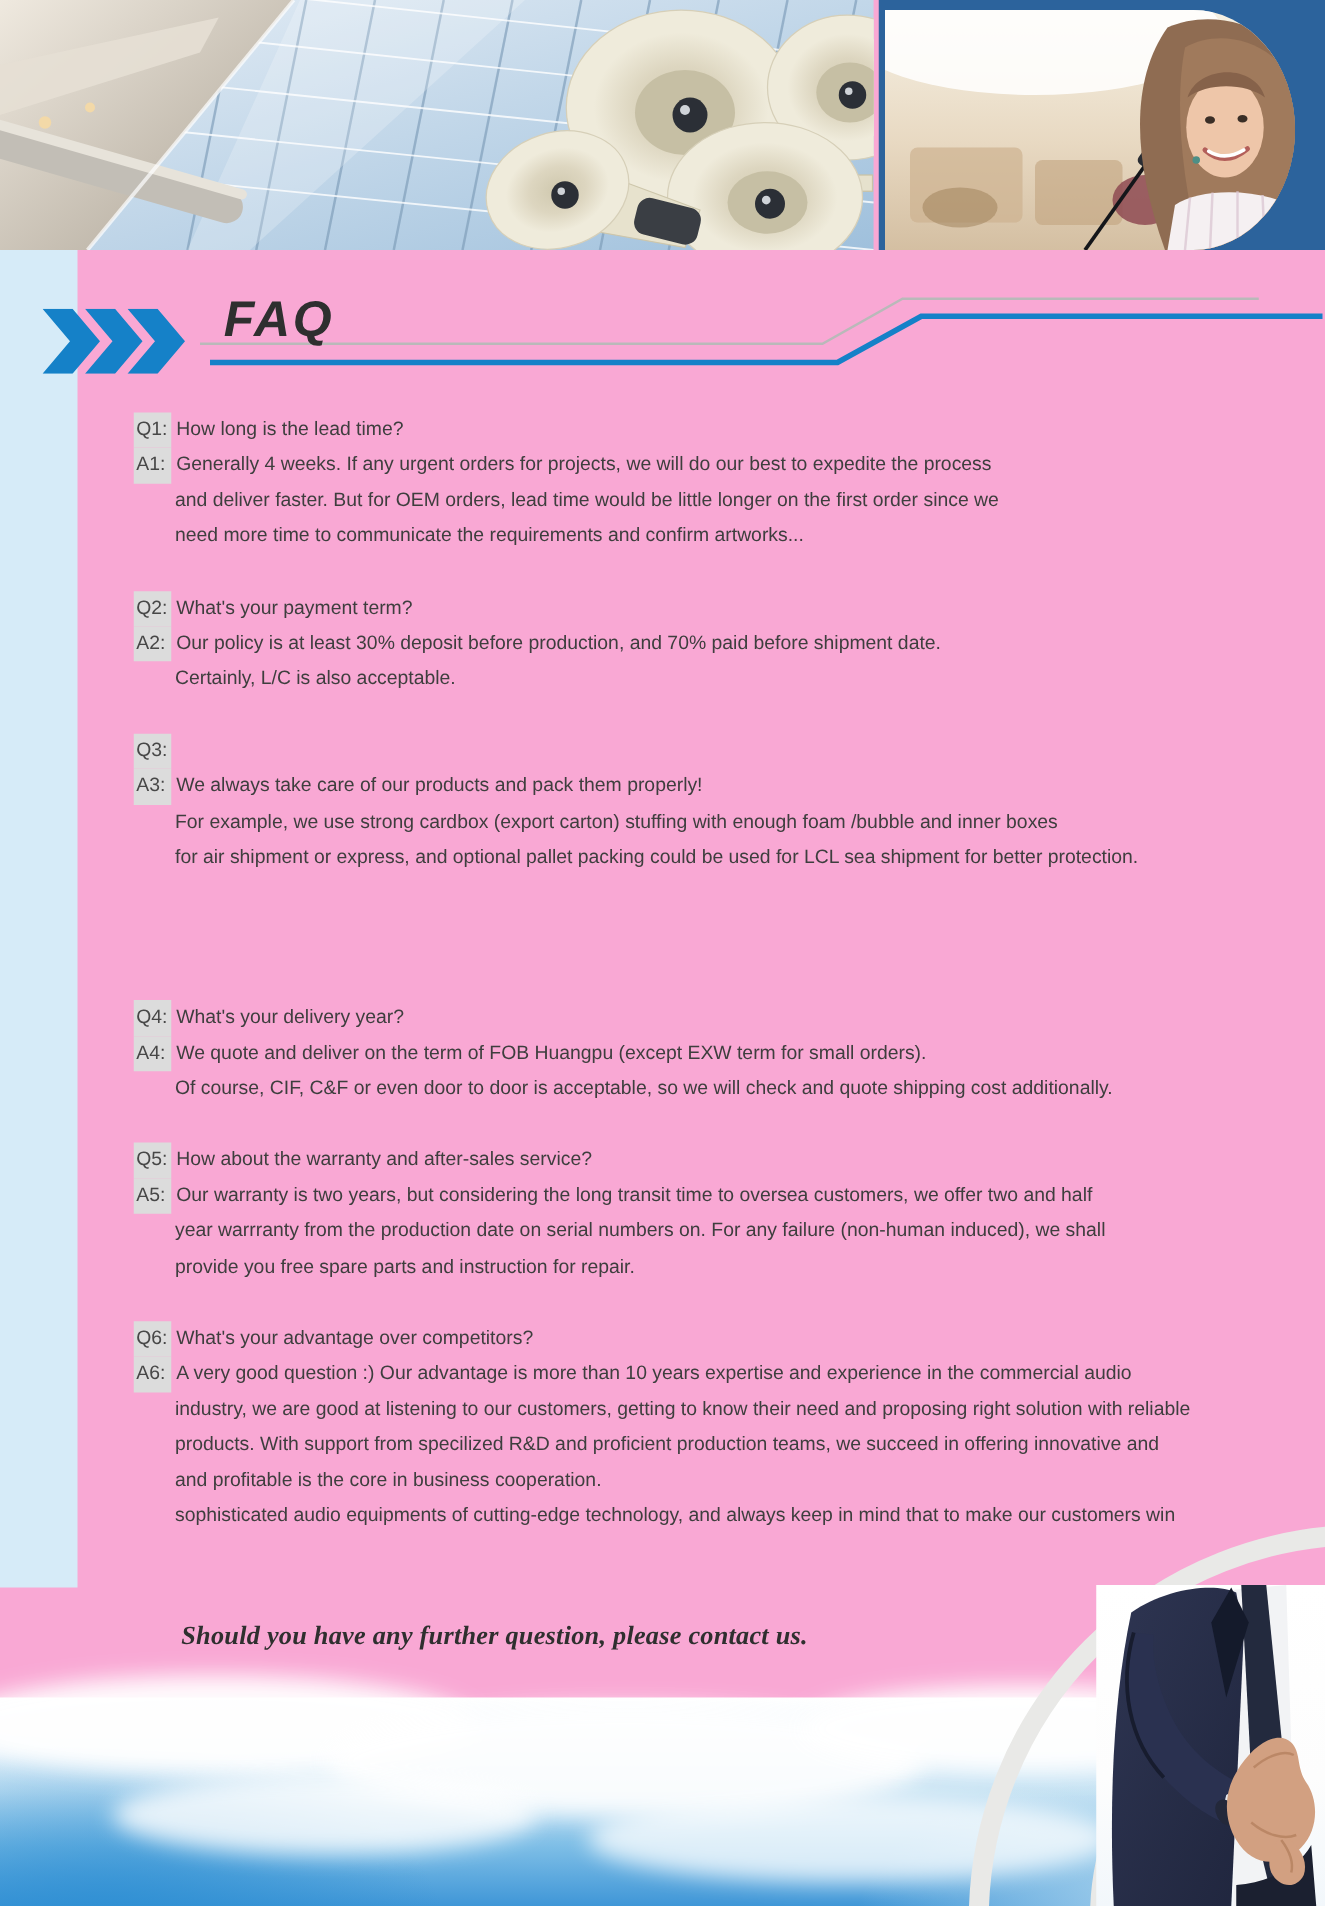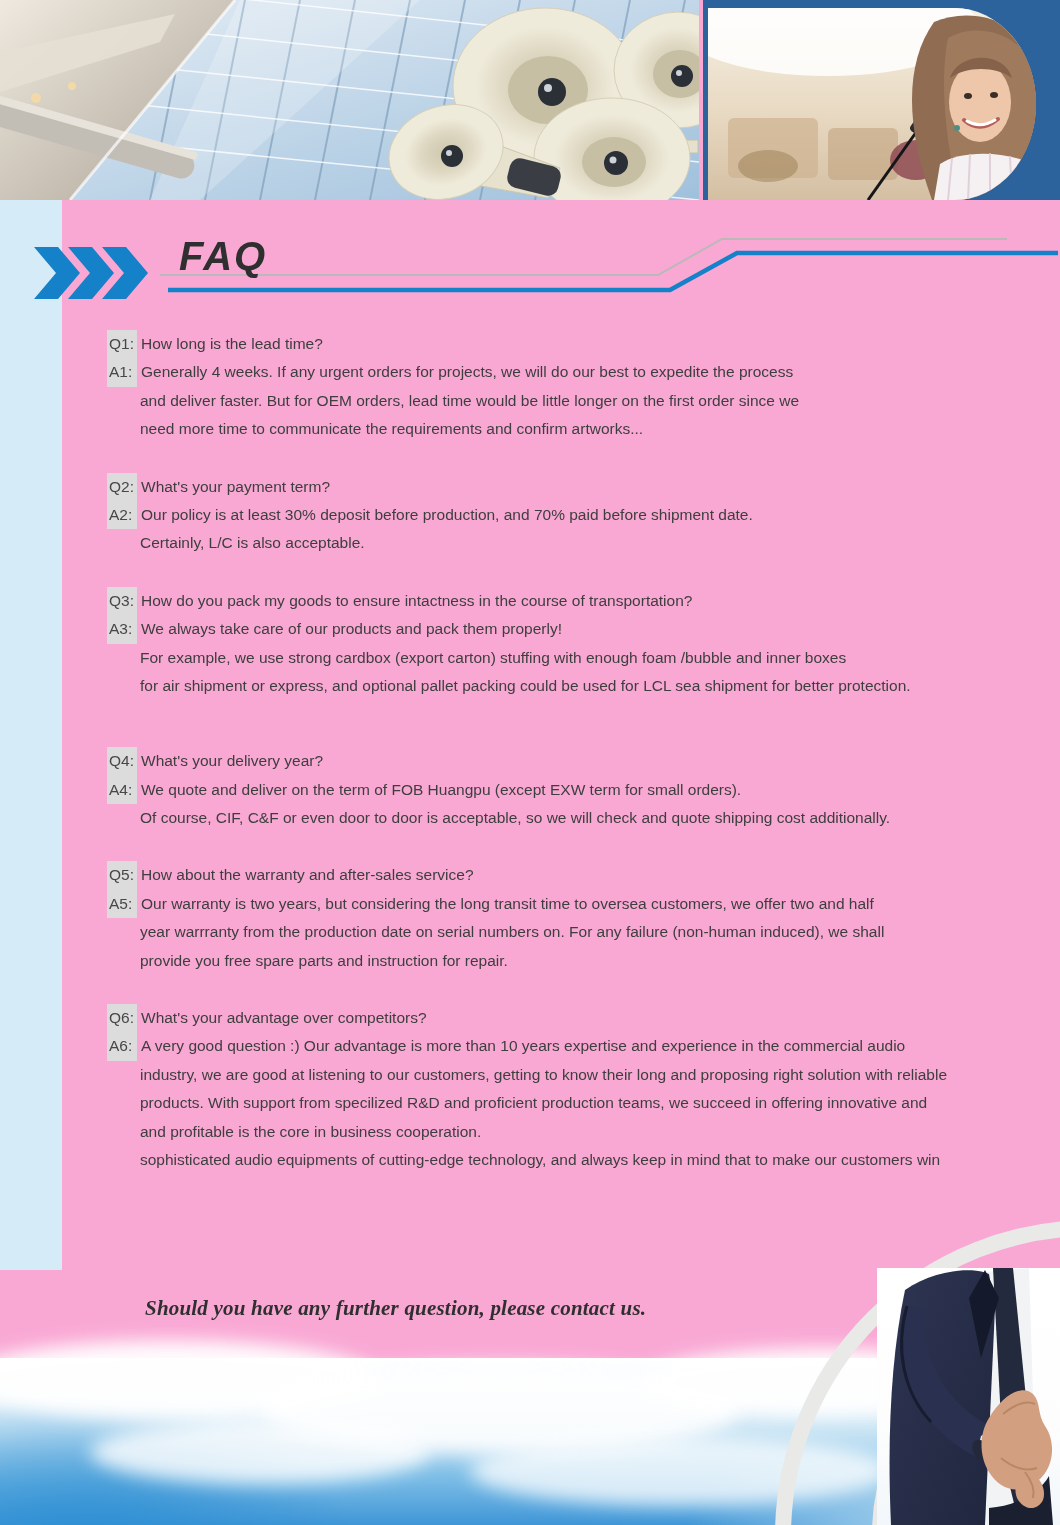--- a/index.html
+++ b/index.html
@@ -20,21 +20,21 @@
   
   .heading-lines{position:absolute;left:0;top:228px;width:1060px;height:70px;}
   .chevrons{position:absolute;left:34px;top:247px;width:114px;height:52px;}
   .faq-title{
     position:absolute;left:179px;top:234px;margin:0;
     font-size:40px;font-weight:bold;font-style:italic;letter-spacing:2px;color:#2f2f2f;
   }
   
   .faq-content{position:absolute;left:107px;top:330px;width:900px;}
   .faq-item{margin-bottom:29px;}
-  .faq-item:nth-child(3){margin-bottom:47px;}
+  .faq-item:nth-child(3){margin-bottom:100px;}
   .faq-line{display:flex;align-items:baseline;height:28.4px;line-height:28.4px;
     font-size:15.5px;color:#3e3e3e;white-space:nowrap;}
   .faq-line.cont{padding-left:33px;}
   .faq-label{display:inline-block;min-width:26px;padding:0 2px;margin-right:4px;
     background:#dcdcdc;color:#474747;text-align:left;}
   .faq-text{color:#3e3e3e;}
   
   .contact-note{
     position:absolute;left:145px;top:1296px;
     font-size:21px;font-weight:bold;font-style:italic;color:#2f2f2f;letter-spacing:.2px;font-family:Liberation Serif, serif;
@@ -235,21 +235,20 @@
           <span class="faq-label">A2:</span>
           <span class="faq-text">Our policy is at least 30% deposit before production, and 70% paid before shipment date.</span>
         </div>
         <div class="faq-line cont">
           <span class="faq-text">Certainly, L/C is also acceptable.</span>
         </div>
       </div>
       <div class="faq-item">
         <div class="faq-line">
           <span class="faq-label">Q3:</span>
-          <span class="faq-text">How do you pack my goods to ensure intactness in the course of transportation?</span>
         </div>
         <div class="faq-line">
           <span class="faq-label">A3:</span>
           <span class="faq-text">We always take care of our products and pack them properly!</span>
         </div>
         <div class="faq-line cont">
           <span class="faq-text">For example, we use strong cardbox (export carton) stuffing with enough foam /bubble and inner boxes</span>
         </div>
         <div class="faq-line cont">
           <span class="faq-text">for air shipment or express, and optional pallet packing could be used for LCL sea shipment for better protection.</span>
@@ -287,21 +286,21 @@
       <div class="faq-item">
         <div class="faq-line">
           <span class="faq-label">Q6:</span>
           <span class="faq-text">What's your advantage over competitors?</span>
         </div>
         <div class="faq-line">
           <span class="faq-label">A6:</span>
           <span class="faq-text">A very good question :) Our advantage is more than 10 years expertise and experience in the commercial audio</span>
         </div>
         <div class="faq-line cont">
-          <span class="faq-text">industry, we are good at listening to our customers, getting to know their long and proposing right solution with reliable</span>
+          <span class="faq-text">industry, we are good at listening to our customers, getting to know their need and proposing right solution with reliable</span>
         </div>
         <div class="faq-line cont">
           <span class="faq-text">products. With support from specilized R&amp;D and proficient production teams, we succeed in offering innovative and</span>
         </div>
         <div class="faq-line cont">
           <span class="faq-text">and profitable is the core in business cooperation.</span>
         </div>
         <div class="faq-line cont">
           <span class="faq-text">sophisticated audio equipments of cutting-edge technology, and always keep in mind that to make our customers win</span>
         </div>

